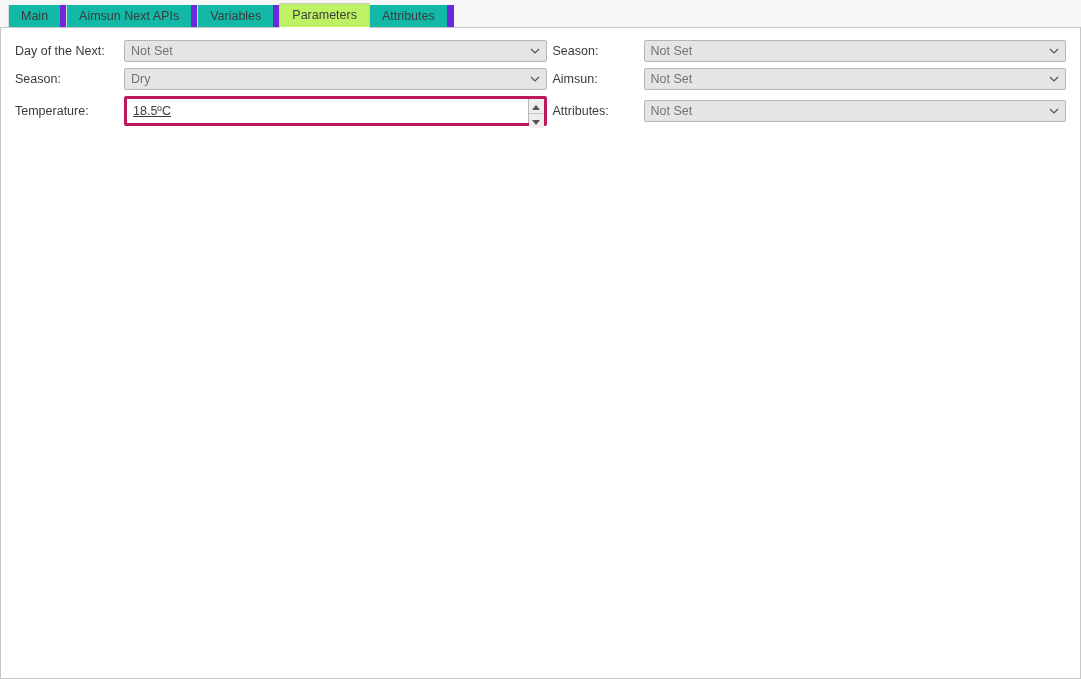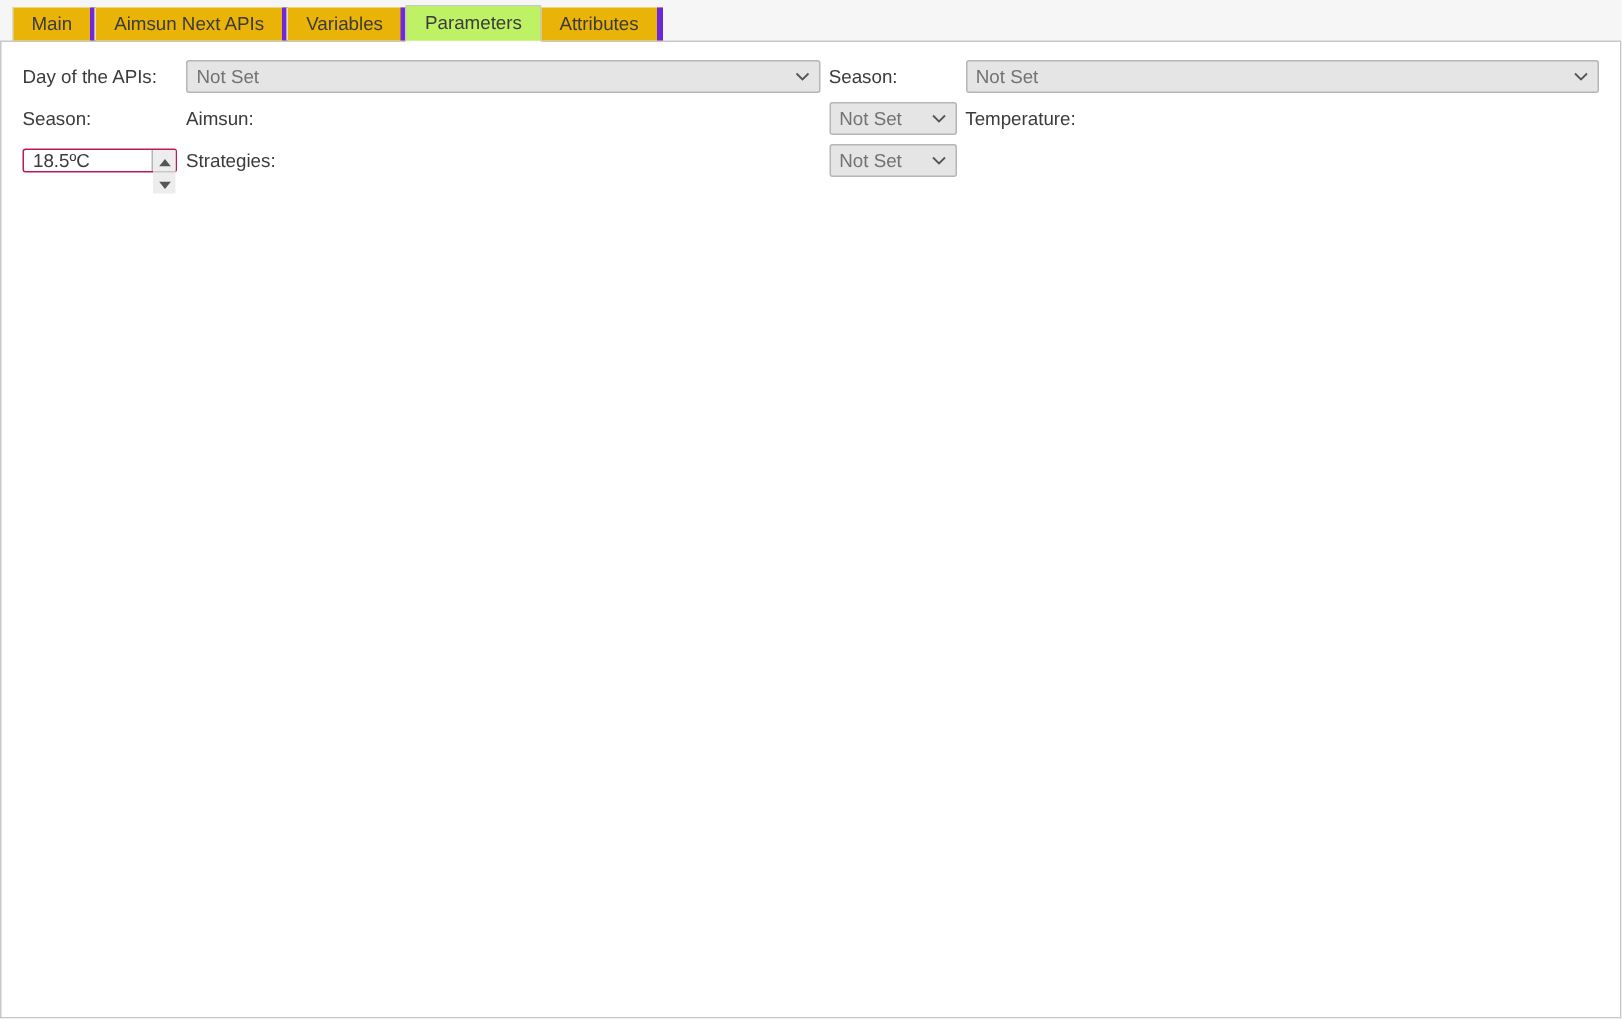--- a/index.html
+++ b/index.html
@@ -15,24 +15,24 @@
     .tab-bar {
       display: flex;
       align-items: flex-end;
       height: 28px;
       padding-left: 8px;
       background: #f6f6f6;
       border-bottom: 1px solid #c7c7c7;
     }
     .tab {
       padding: 5px 12px 5px 12px;
-      background: #eab308;
+      background: #14b8a6;
       color: #3b3b3b;
       cursor: default;
-      border-right: 4px solid #6d28d9;
+      border-right: 7px solid #6d28d9;
       border-left: 1px solid #dcdcdc;
       margin-right: -1px;
       position: relative;
       line-height: 1;
     }
     .tab:first-child { border-left: 1px solid #dcdcdc; }
     .tab-active {
       background: #bef264;
       border-top: 1px solid #c7c7c7;
       border-left: 1px solid #c7c7c7;
@@ -76,23 +76,24 @@
       cursor: default;
     }
     .combo .arrow {
       display: inline-flex;
       margin-left: 6px;
     }
     .spin {
       display: flex;
       align-items: stretch;
       background: #ffffff;
-      border: 1px solid #be185d;
+      border: 3px solid #be185d;
       border-radius: 2px;
-      height: 16px;
+      height: 30px;
+      text-decoration: underline;
     }
     .spin .spin-value {
       flex: 1;
       padding: 0 6px;
       display: flex;
       align-items: center;
     }
     .spin .spin-btns {
       width: 16px;
       display: flex;
@@ -118,41 +119,49 @@
   <div class="tab"><span>Main</span></div>
   <div class="tab"><span>Aimsun Next APIs</span></div>
   <div class="tab"><span>Variables</span></div>
   <div class="tab tab-active"><span>Parameters</span></div>
   <div class="tab"><span>Attributes</span></div>
 </div>
 
 <div class="content-area">
   <div class="form-grid">
 
-    <div class="form-label">Day of the APIs:</div>
+    <div class="form-label">Day of the Next:</div>
     <div class="combo">
       <span>Not Set</span>
       <span class="arrow">
         <svg class="chev" viewBox="0 0 10 10">
             <path d="M1 3 L5 7 L9 3" fill="none" stroke="#555" stroke-width="1.2"></path>
           </svg>
       </span>
     </div>
 
     <div class="form-label">Season:</div>
     <div class="combo">
       <span>Not Set</span>
       <span class="arrow">
         <svg class="chev" viewBox="0 0 10 10">
             <path d="M1 3 L5 7 L9 3" fill="none" stroke="#555" stroke-width="1.2"></path>
           </svg>
       </span>
     </div>
 
     <div class="form-label">Season:</div>
+    <div class="combo">
+      <span>Dry</span>
+      <span class="arrow">
+        <svg class="chev" viewBox="0 0 10 10">
+            <path d="M1 3 L5 7 L9 3" fill="none" stroke="#555" stroke-width="1.2"></path>
+          </svg>
+      </span>
+    </div>
 
     <div class="form-label">Aimsun:</div>
     <div class="combo">
       <span>Not Set</span>
       <span class="arrow">
         <svg class="chev" viewBox="0 0 10 10">
             <path d="M1 3 L5 7 L9 3" fill="none" stroke="#555" stroke-width="1.2"></path>
           </svg>
       </span>
     </div>
@@ -167,21 +176,21 @@
               </svg></span>
         </div>
         <div class="spin-btn">
           <span><svg class="tri" viewBox="0 0 8 5">
                 <path d="M0 0 L4 5 L8 0 Z" fill="#555"></path>
               </svg></span>
         </div>
       </div>
     </div>
 
-    <div class="form-label">Strategies:</div>
+    <div class="form-label">Attributes:</div>
     <div class="combo">
       <span>Not Set</span>
       <span class="arrow">
         <svg class="chev" viewBox="0 0 10 10">
             <path d="M1 3 L5 7 L9 3" fill="none" stroke="#555" stroke-width="1.2"></path>
           </svg>
       </span>
     </div>
 
   </div>

